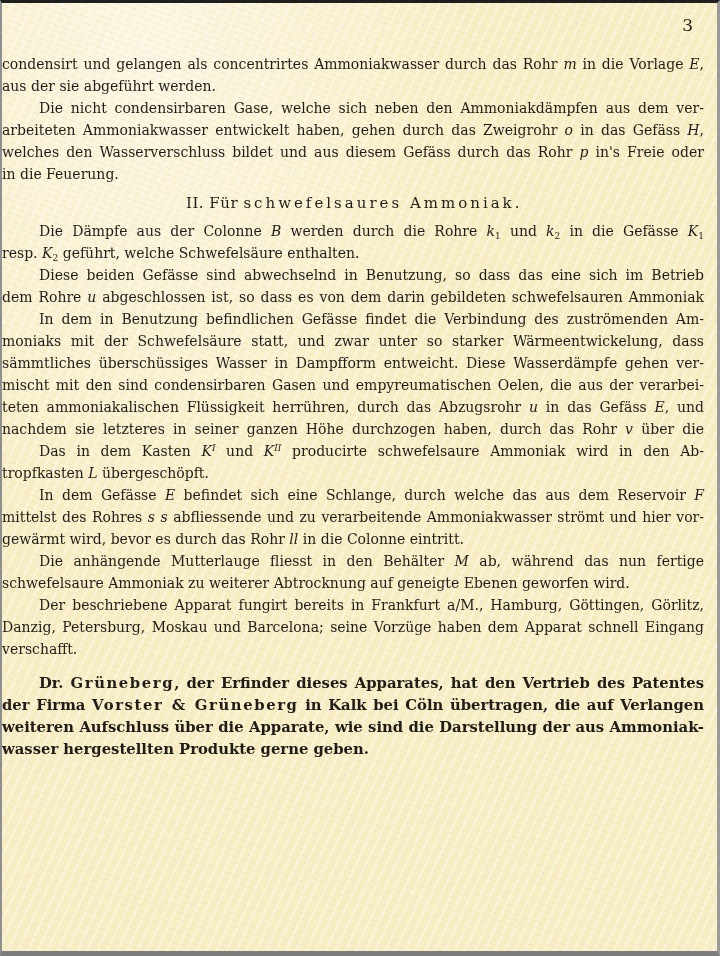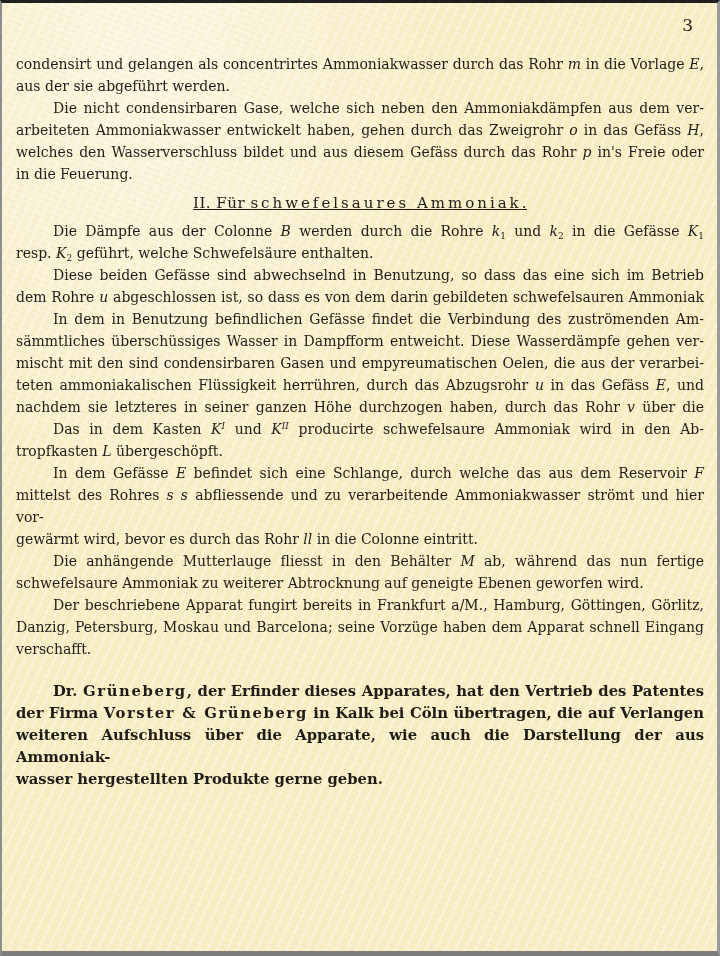--- a/index.html
+++ b/index.html
@@ -25,43 +25,43 @@
     overflow: hidden;
   }
   .page-number {
     position: absolute;
     top: 12px; right: 24px;
     font-size: 17px;
     color: #1d1b17;
   }
   .page-body {
     box-sizing: border-box;
-    padding: 50px 13px 0 14px;
+    padding: 50px 13px 0 0;
     color: #201d18;
   }
   .para { margin: 0; }
   .line {
     font-size: 14px;
     line-height: 22px;
     text-align: justify;
     text-align-last: justify;
     white-space: normal;
   }
   .line.last { text-align-last: left; }
   .line.indent { text-indent: 37px; }
-  .heading { margin: 7px 0 6px 0; text-decoration: underline; }
+  .heading { margin: 7px 0 6px 0; }
   .heading .line {
     font-size: 15px;
     text-align: center;
     text-align-last: center;
     letter-spacing: 0.5px;
   }
   .sp  { letter-spacing: 3px; }
   .sp2 { letter-spacing: 1.6px; }
-  .para.bold { margin-top: 20px; }
+  .para.bold { margin-top: 12px; }
   .para.bold .line {
     font-weight: bold;
     font-size: 14.8px;
     line-height: 22px;
   }
   i { font-style: italic; }
   sub { font-size: 9px; vertical-align: -3px; line-height: 0; }
   sup { font-size: 9px; vertical-align: 5px; line-height: 0; font-style: italic; }
 </style>
 </head>
@@ -86,20 +86,21 @@
       <div class="para">
         <div class="line indent">Die Dämpfe aus der Colonne <i>B</i> werden durch die Rohre <i>k</i><sub>1</sub> und <i>k</i><sub>2</sub> in die Gefässe <i>K</i><sub>1</sub></div>
         <div class="line last">resp. <i>K</i><sub>2</sub> geführt, welche Schwefelsäure enthalten.</div>
       </div>
       <div class="para">
         <div class="line indent">Diese beiden Gefässe sind abwechselnd in Benutzung, so dass das eine sich im Betrieb</div>
         <div class="line">dem Rohre <i>u</i> abgeschlossen ist, so dass es von dem darin gebildeten schwefelsauren Ammoniak</div>
       </div>
       <div class="para">
         <div class="line indent">In dem in Benutzung befindlichen Gefässe findet die Verbindung des zuströmenden Am-</div>
+        <div class="line">moniaks mit der Schwefelsäure statt, und zwar unter so starker Wärmeentwickelung, dass</div>
         <div class="line">sämmtliches überschüssiges Wasser in Dampfform entweicht.  Diese Wasserdämpfe gehen ver-</div>
         <div class="line">mischt mit den sind condensirbaren Gasen und empyreumatischen Oelen, die aus der verarbei-</div>
         <div class="line">teten ammoniakalischen Flüssigkeit herrühren, durch das Abzugsrohr <i>u</i> in das Gefäss <i>E</i>, und</div>
         <div class="line">nachdem sie letzteres in seiner ganzen Höhe durchzogen haben, durch das Rohr <i>v</i> über die</div>
       </div>
       <div class="para">
         <div class="line indent">Das in dem Kasten <i>K</i><sup>I</sup> und <i>K</i><sup>II</sup> producirte schwefelsaure Ammoniak wird in den Ab-</div>
         <div class="line last">tropfkasten <i>L</i> übergeschöpft.</div>
       </div>
       <div class="para">
@@ -112,17 +113,17 @@
         <div class="line last">schwefelsaure Ammoniak zu weiterer Abtrocknung auf geneigte Ebenen geworfen wird.</div>
       </div>
       <div class="para">
         <div class="line indent">Der beschriebene Apparat fungirt bereits in Frankfurt a/M., Hamburg, Göttingen, Görlitz,</div>
         <div class="line">Danzig, Petersburg, Moskau und Barcelona; seine Vorzüge haben dem Apparat schnell Eingang</div>
         <div class="line last">verschafft.</div>
       </div>
       <div class="para bold">
         <div class="line indent">Dr. <span class="sp2">Grüneberg</span>, der Erfinder dieses Apparates, hat den Vertrieb des Patentes</div>
         <div class="line">der Firma <span class="sp2">Vorster &amp; Grüneberg</span> in Kalk bei Cöln übertragen, die auf Verlangen</div>
-        <div class="line">weiteren Aufschluss über die Apparate, wie auch die Darstellung der aus Ammoniak-</div>
+        <div class="line">weiteren Aufschluss über die Apparate, wie sind die Darstellung der aus Ammoniak-</div>
         <div class="line last">wasser hergestellten Produkte gerne geben.</div>
       </div>
     </div>
 </div>
 
 </body></html>

